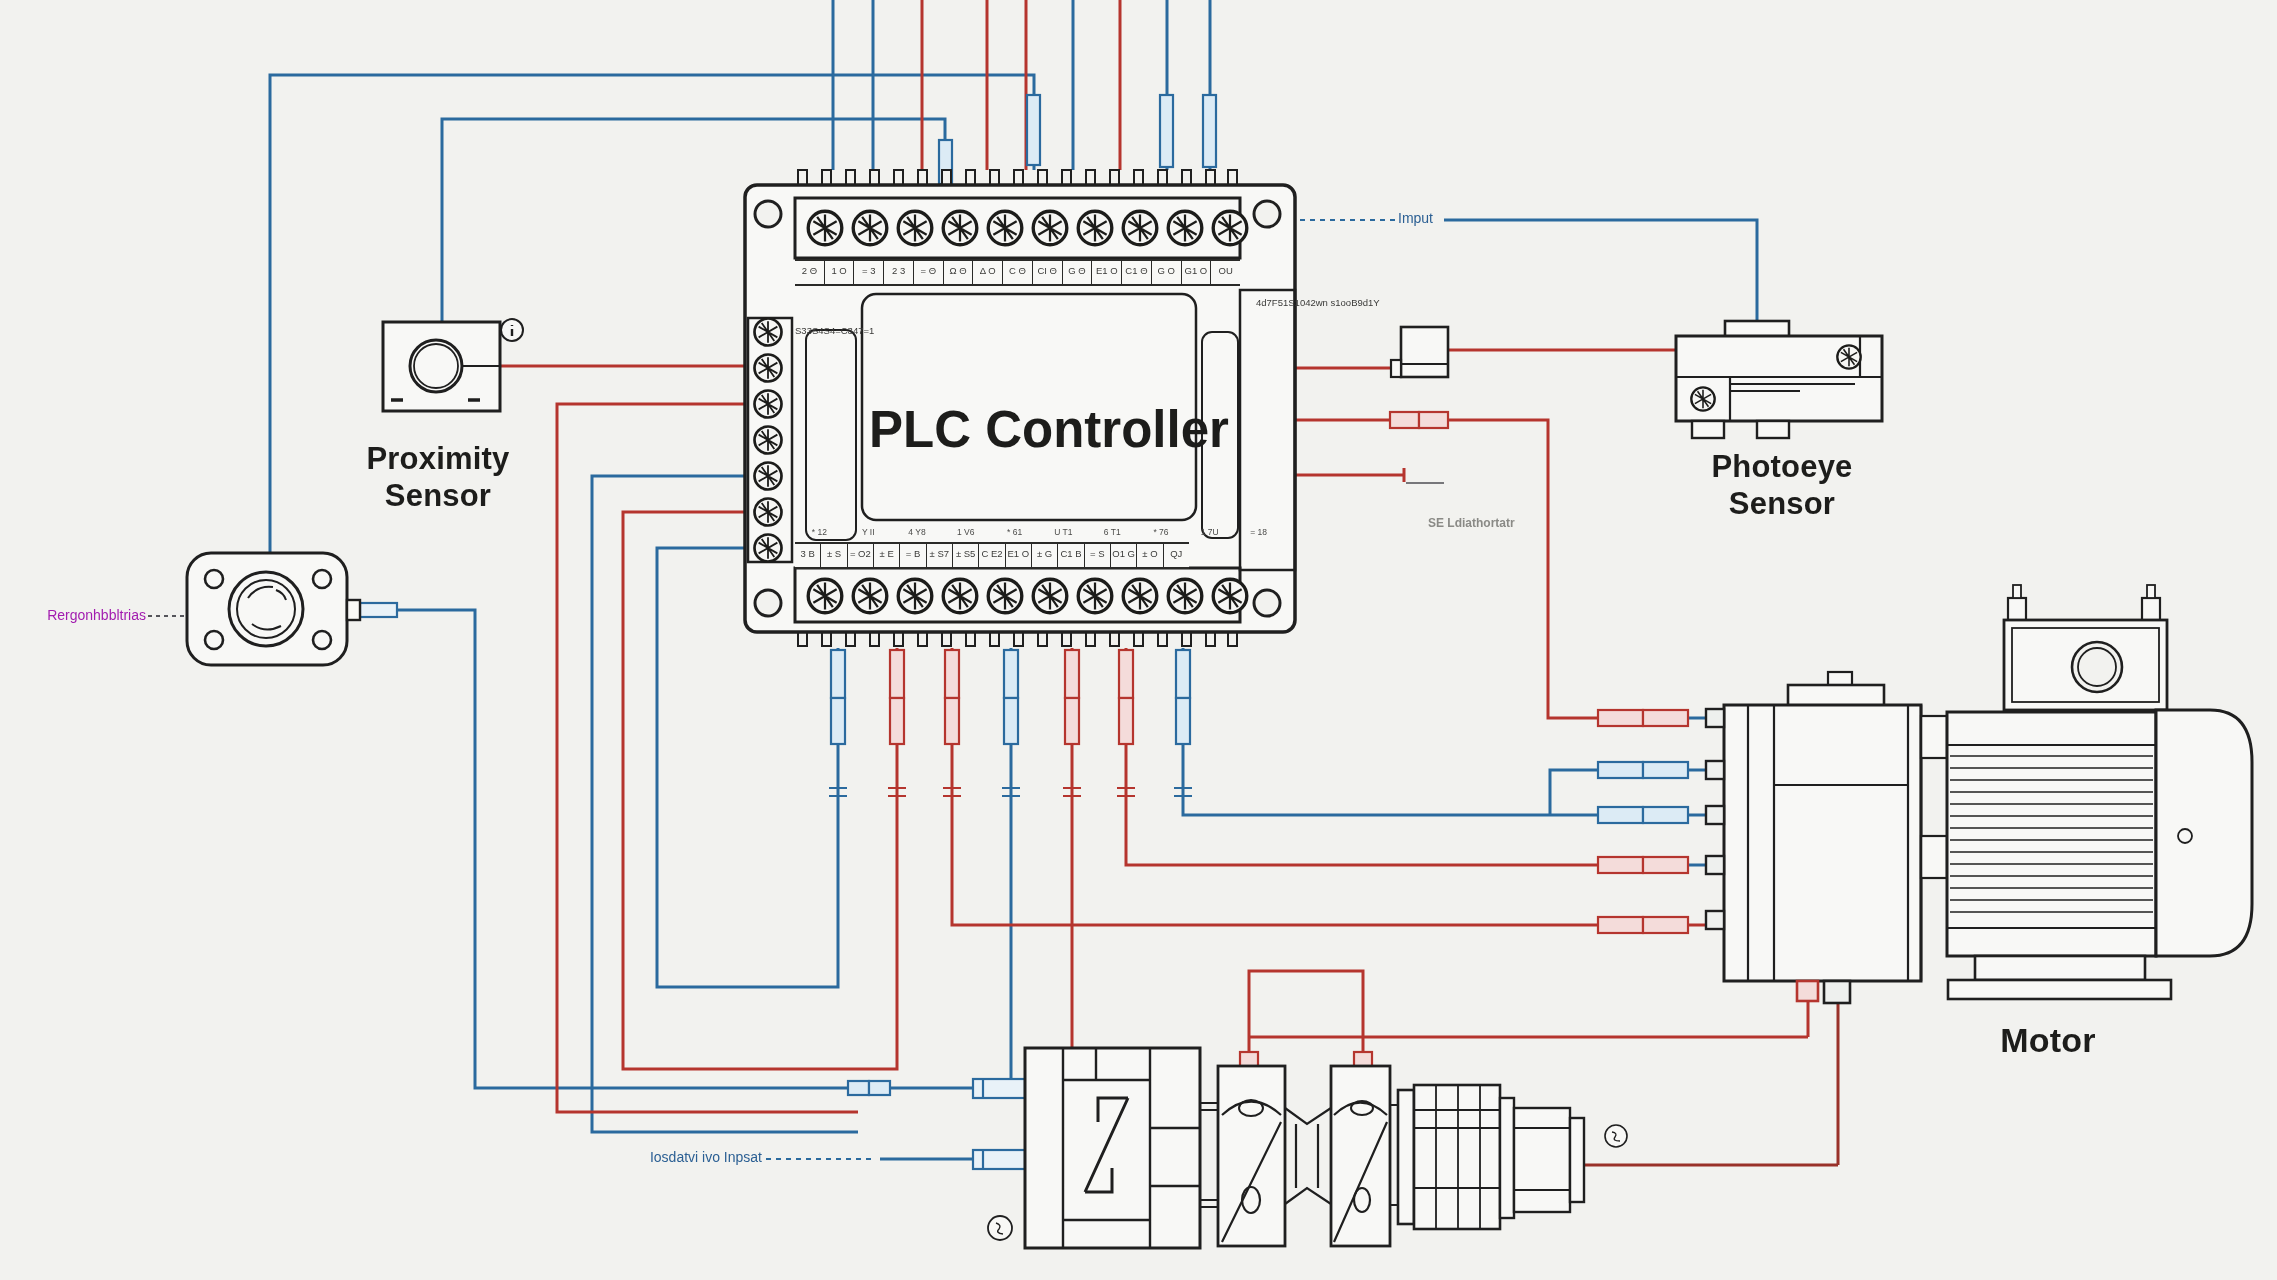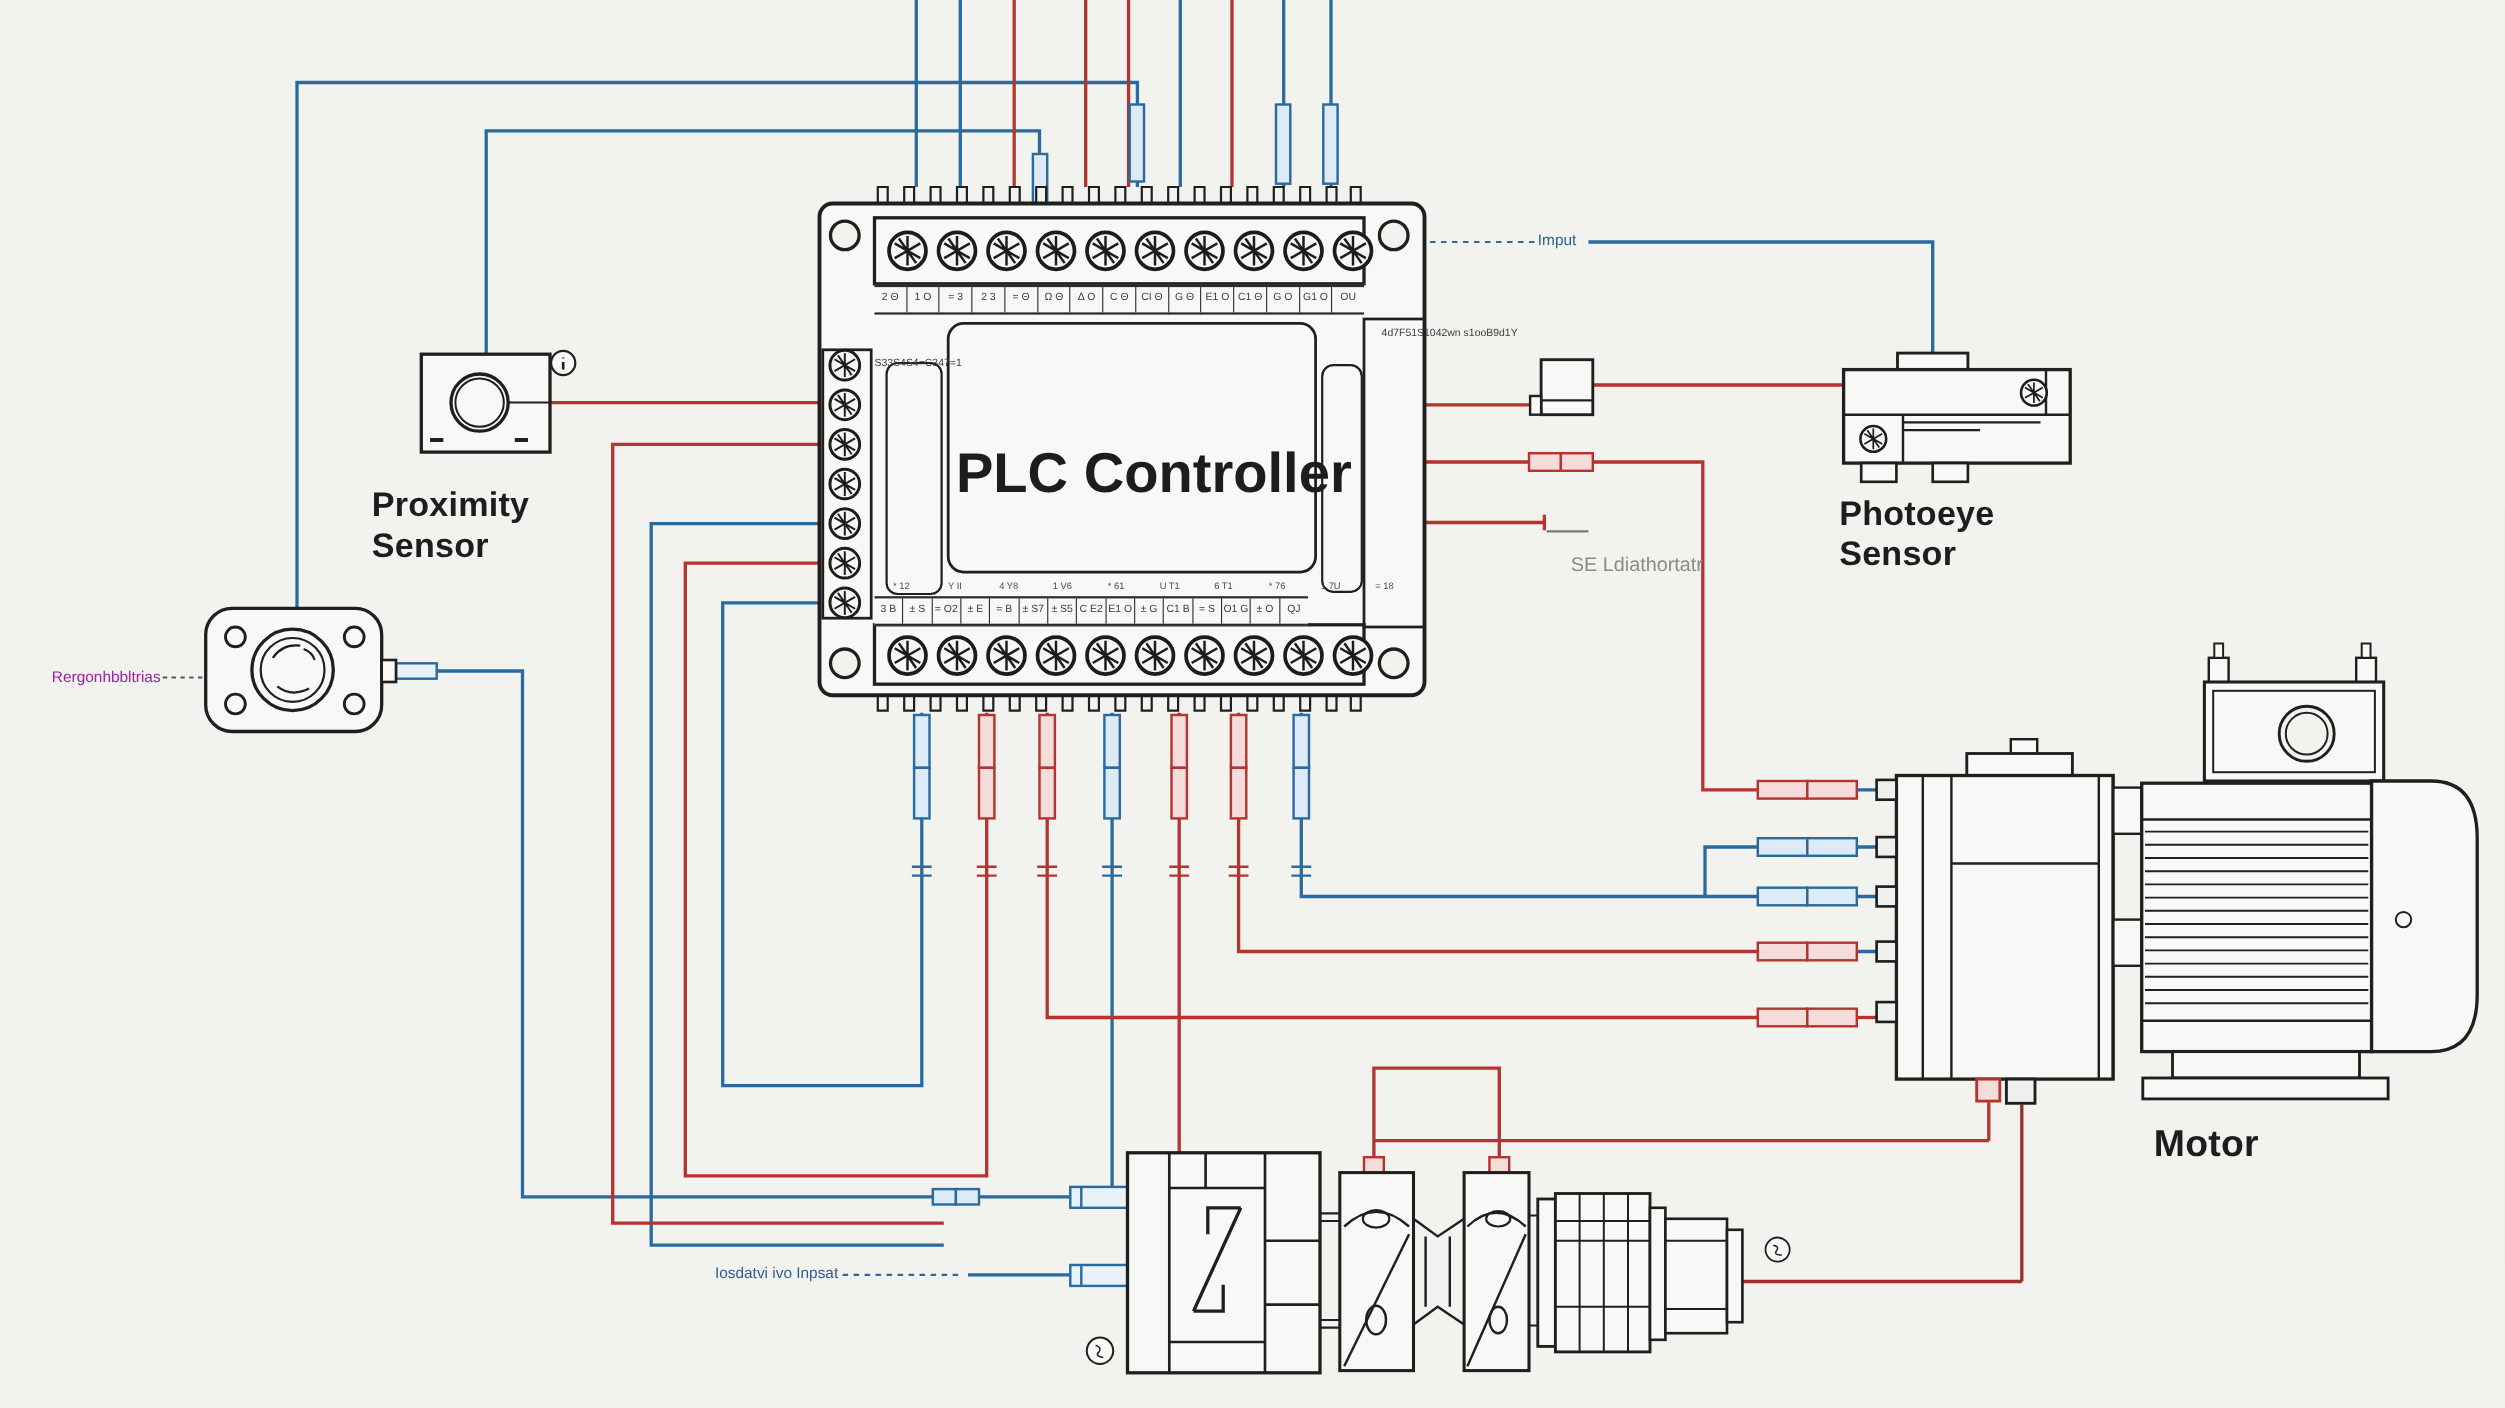--- a/index.html
+++ b/index.html
@@ -1,20 +1,20 @@
 <!DOCTYPE html>
 <html><head>
 <meta charset="utf-8">
 <style>
   html,body{margin:0;padding:0;background:#e8e8e6;}
   #stage{position:relative;width:2277px;height:1280px;background:#f2f2ef;overflow:hidden;
          font-family:"Liberation Sans",sans-serif;}
   #stage svg{position:absolute;left:0;top:0;}
   .lbl{position:absolute;color:#1d1d1b;white-space:nowrap;}
-  .big{font-size:31px;font-weight:600;line-height:37px;letter-spacing:0.2px;}
+  .big{font-size:31px;font-weight:600;text-align:center;line-height:37px;letter-spacing:0.2px;}
   .plc-title{font-size:51px;font-weight:600;text-align:center;}
   .tiny{font-size:14px;color:#a21caf;}
   .blue-lbl{color:#2b5f93;}
   .gray-lbl{color:#8a8a86;}
   .cellrow{position:absolute;display:flex;border-top:2px solid #2a2a28;border-bottom:2px solid #2a2a28;background:#f8f8f6;}
   .cellrow span{flex:1;border-left:1.6px solid #2a2a28;font-size:9.5px;color:#3a3a38;text-align:center;
                 padding-top:4px;overflow:hidden;white-space:nowrap;}
   .cellrow span:first-child{border-left:none;}
   .tickrow{position:absolute;display:flex;}
   .tickrow span{flex:1;font-size:8.5px;color:#4a4a48;text-align:center;white-space:nowrap;overflow:hidden;}
@@ -375,21 +375,21 @@
   <div>Sensor</div>
 </div>
 
 
 <div class="lbl big" style="left:1958px;top:1022px;width:180px;font-size:34px;">Motor</div>
 
 <div class="lbl tiny blue-lbl" style="left:1398px;top:210px;font-size:14px;">Imput</div>
 
 <div class="lbl tiny blue-lbl" style="left:556px;top:1149px;width:206px;text-align:right;">Iosdatvi ivo Inpsat</div>
 
-<div class="lbl tiny gray-lbl" style="left:1428px;top:503px;font-size:18px;">SE Ldiathortatr</div>
+<div class="lbl tiny gray-lbl" style="left:1428px;top:516px;font-size:12px;font-weight:bold;">SE Ldiathortatr</div>
 
 <div class="lbl tiny" style="left:26px;top:607px;width:120px;text-align:right;">Rergonhbbltrias</div>
 
 <div class="cellrow" style="left:795px;top:259px;width:445px;height:23px;">
   <span>2 Θ</span>
   <span>1 O</span>
   <span>= 3</span>
   <span>2 3</span>
   <span>= Θ</span>
   <span>Ω Θ</span>

